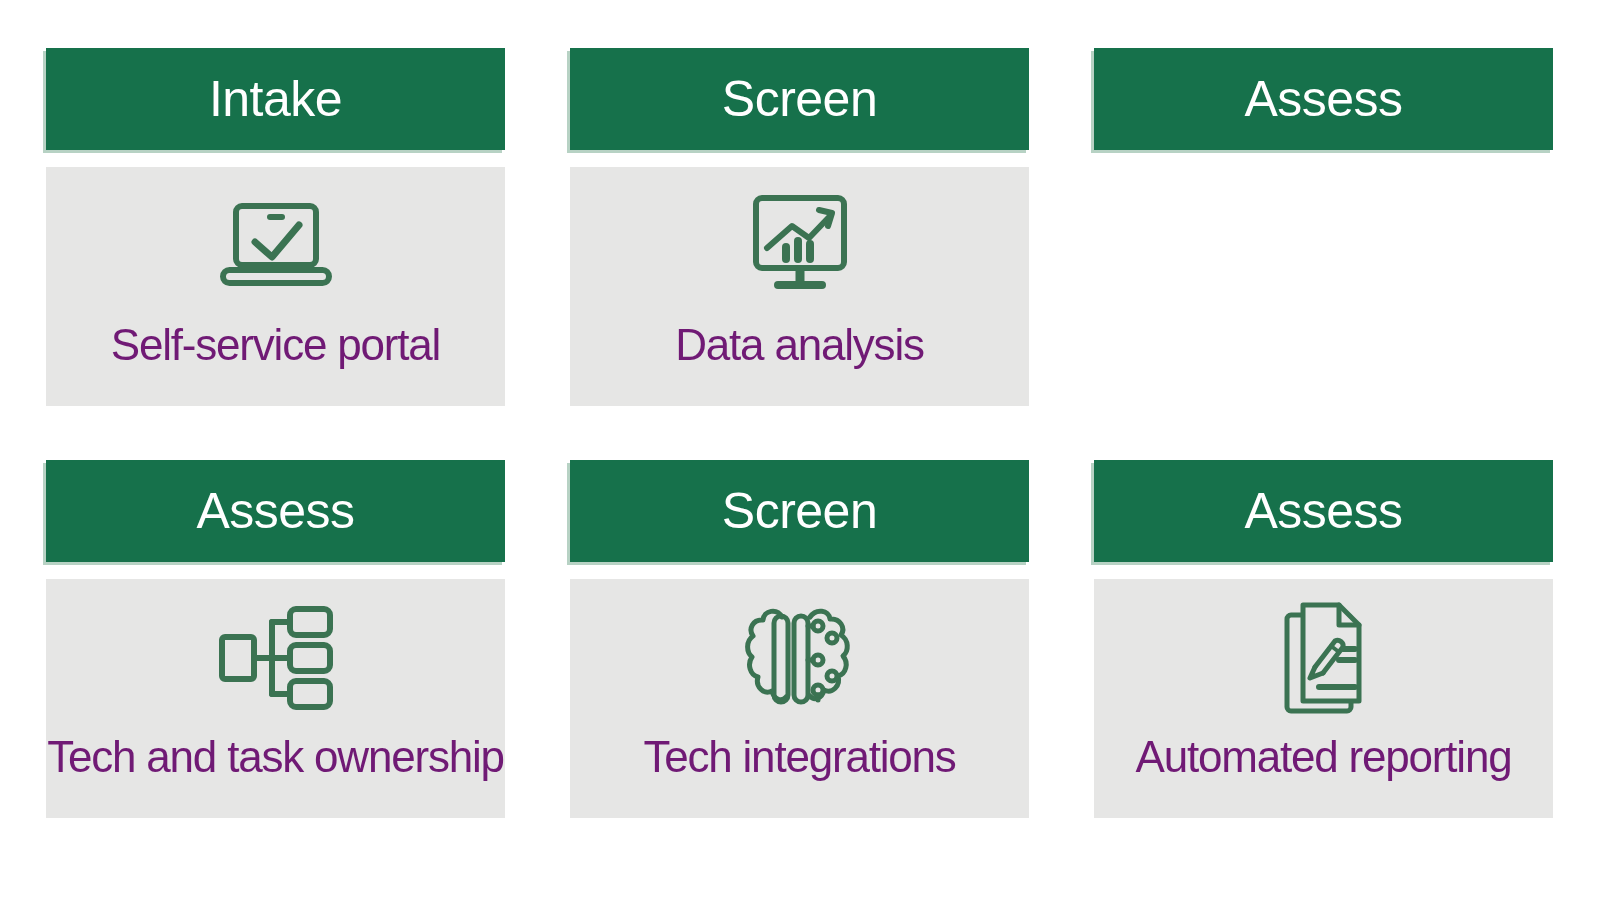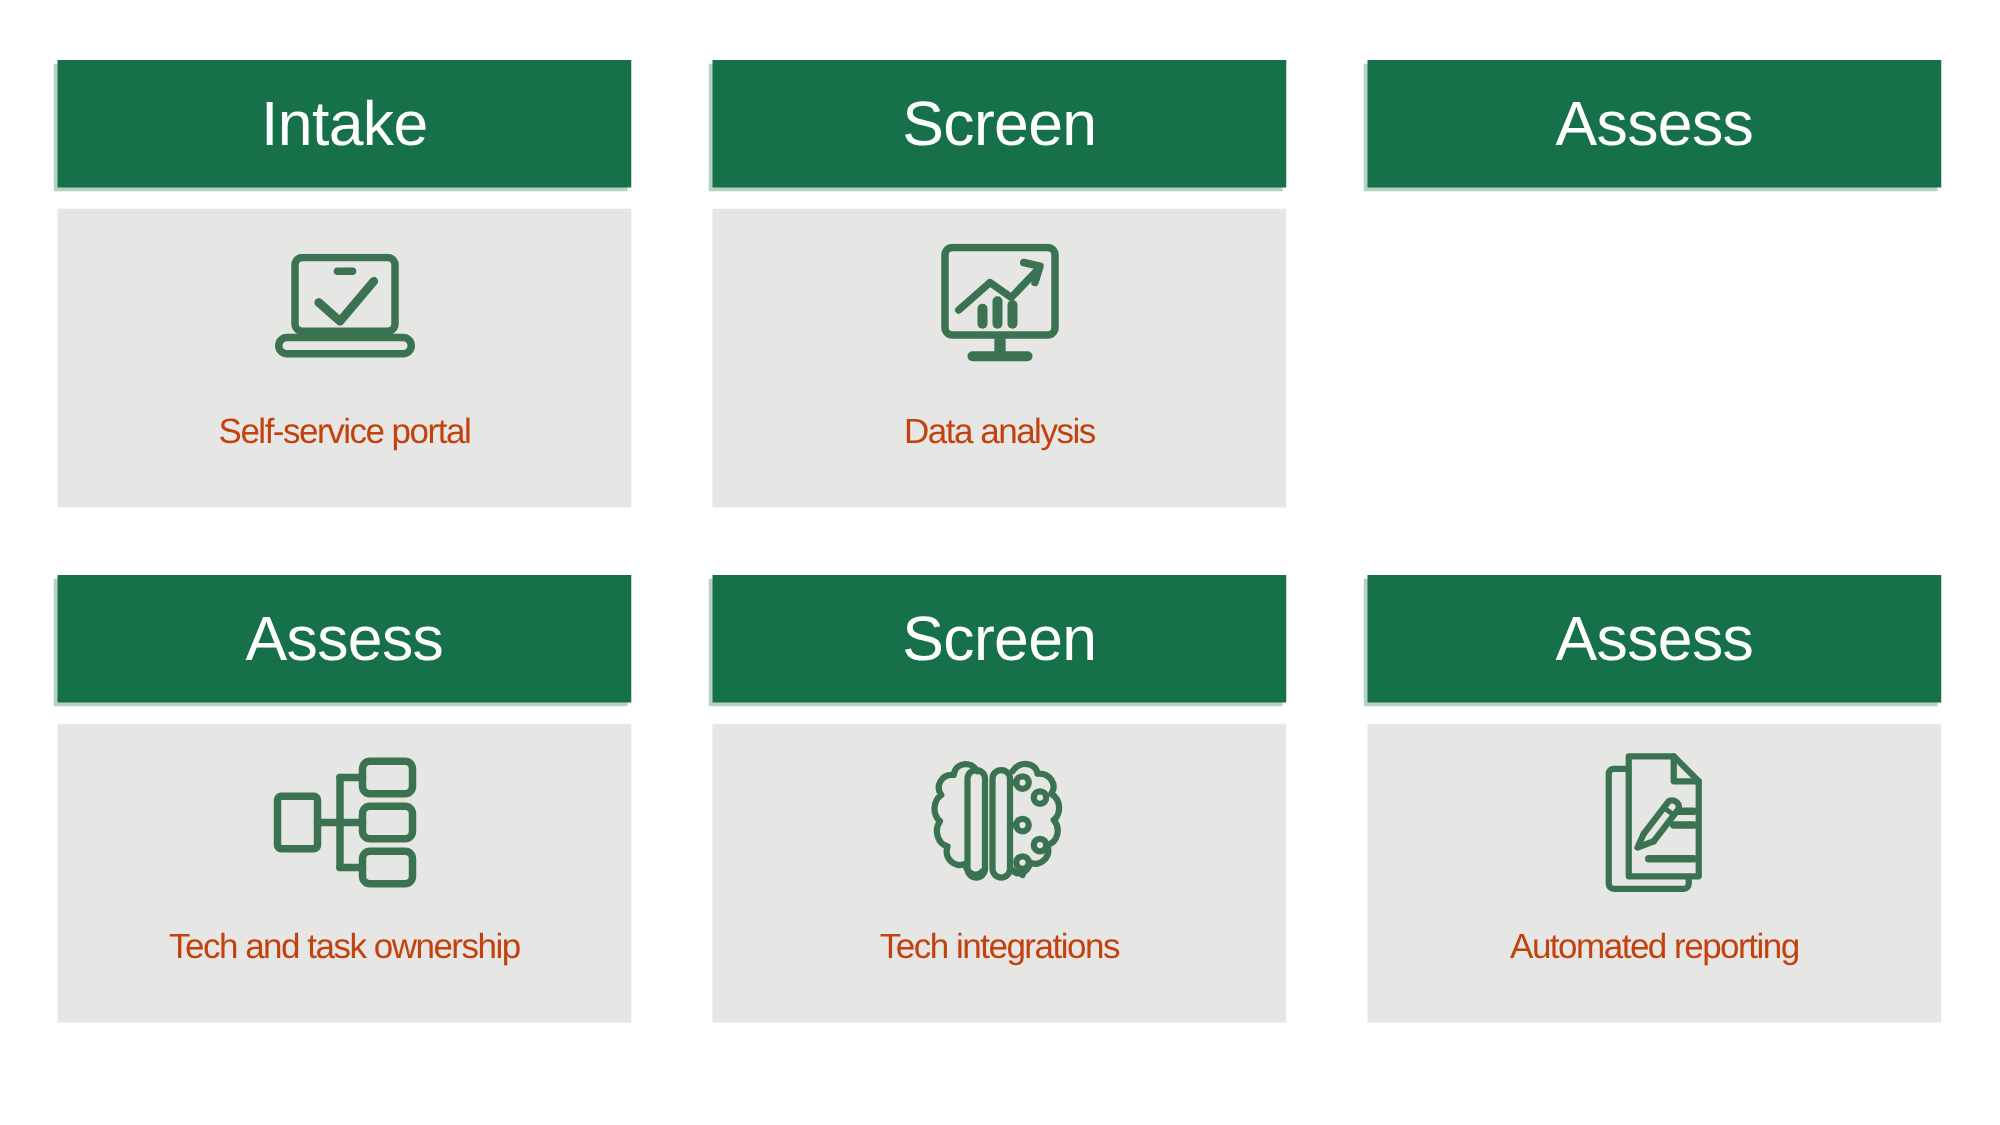--- a/index.html
+++ b/index.html
@@ -26,21 +26,21 @@
   }
   .card-body{
     margin-top:17px;height:239px;box-sizing:border-box;
     background:#E6E6E5;
     display:flex;flex-direction:column;align-items:center;
     padding-top:20px;
   }
   .icon-box{height:118px;display:flex;align-items:center;justify-content:center;}
   .card-label{
     margin-top:18px;line-height:44px;white-space:nowrap;
-    font-size:28px;letter-spacing:-1.2px;color:#c2410c;font-weight:400;
+    font-size:44px;letter-spacing:-1.2px;color:#701a75;font-weight:400;
   }
   svg.icon{stroke:#3B7352;fill:none;stroke-linecap:round;stroke-linejoin:round;}
 </style>
 </head>
 <body>
 
 <div class="canvas">
   <div class="grid">
 
     <div class="card">

